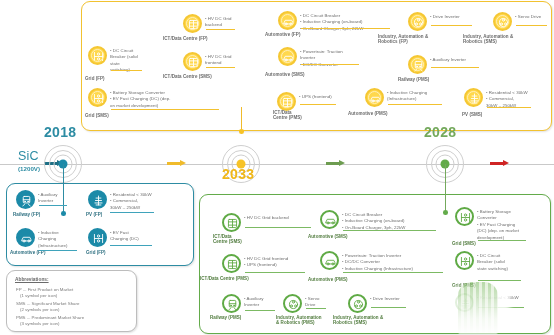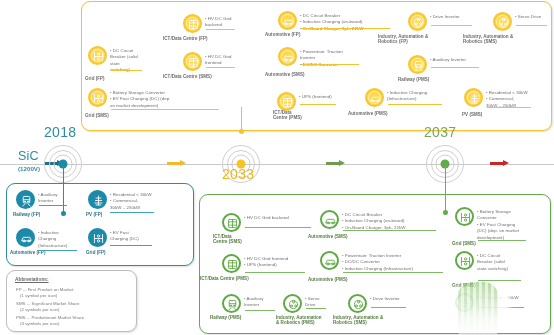--- a/index.html
+++ b/index.html
@@ -57,21 +57,21 @@
   .node .r2{width:26px;height:26px;}
   .node .r3{width:17px;height:17px;}
   .node .dot{position:absolute;width:9px;height:9px;border-radius:50%;left:50%;top:50%;transform:translate(-50%,-50%);}
   #node-2018{left:43px;top:144px;}
   #node-2025{left:221px;top:144px;}
   #node-2035{left:425px;top:144px;}
   #node-2018 .dot{background:#1c8aa8;}
   #node-2025 .dot{background:#f7c327;}
   #node-2035 .dot{background:#63ab4a;}
 
-  .yearlbl{position:absolute;font-size:14px;font-weight:normal;letter-spacing:.02em;}
+  .yearlbl{position:absolute;font-size:14px;font-weight:bold;letter-spacing:.02em;}
   #y2018{left:44px;top:124px;color:#2d8ca3;}
   #y2025{left:222px;top:166px;color:#f0b719;}
   #y2035{left:424px;top:124px;color:#74a95c;}
 
   .arrow{position:absolute;height:7px;}
   .arrow .shaft{position:absolute;left:0;top:2px;height:3.2px;}
   .arrow .head{position:absolute;right:0;top:0;width:0;height:0;border-top:3.6px solid transparent;border-bottom:3.6px solid transparent;}
   #arr-0{left:44px;top:160px;width:19px;}
   #arr-0 .shaft{width:13px;background:#1d6f85;}
   #arr-0 .head{border-left:6.5px solid #1d6f85;}
@@ -182,21 +182,21 @@
   </div>
   <div class="node" id="node-2035">
     <div class="r1"></div>
       <div class="r2"></div>
       <div class="r3"></div>
       <div class="dot"></div>
   </div>
 
   <div class="yearlbl" id="y2018">2018</div>
   <div class="yearlbl" id="y2025">2033</div>
-  <div class="yearlbl" id="y2035">2037</div>
+  <div class="yearlbl" id="y2035">2028</div>
 
   <div class="conn" id="conn-2018">
       <div class="vline"></div>
       <div class="pdot"></div>
     </div>
   <div class="conn" id="conn-2025">
       <div class="vline"></div>
       <div class="pdot"></div>
     </div>
   <div class="conn" id="conn-2035">

